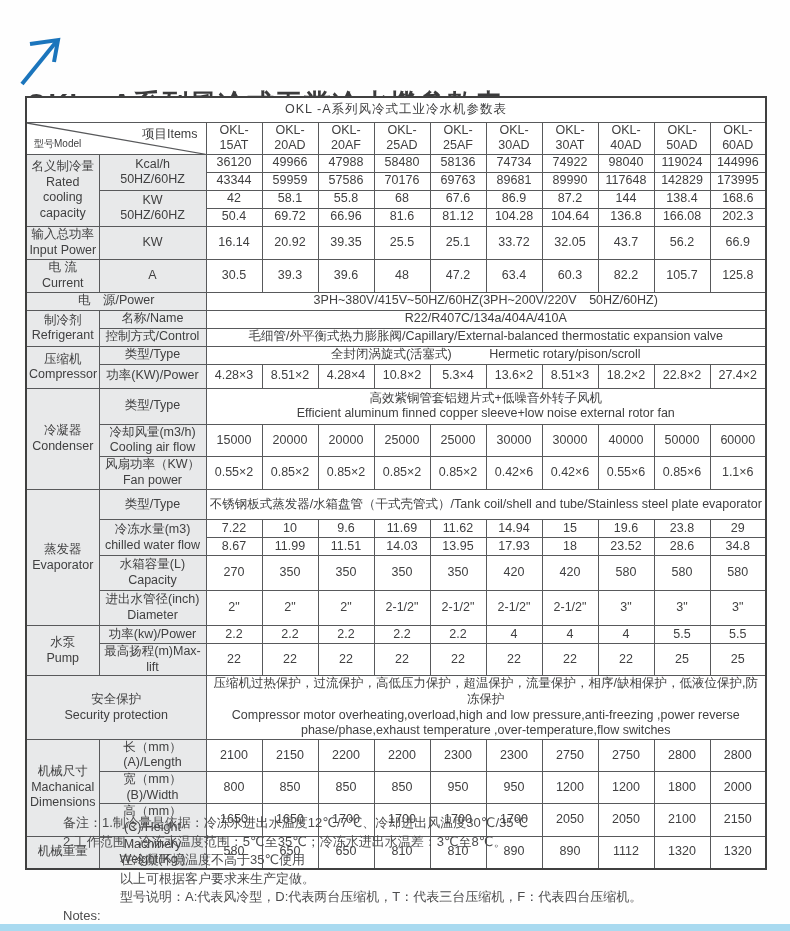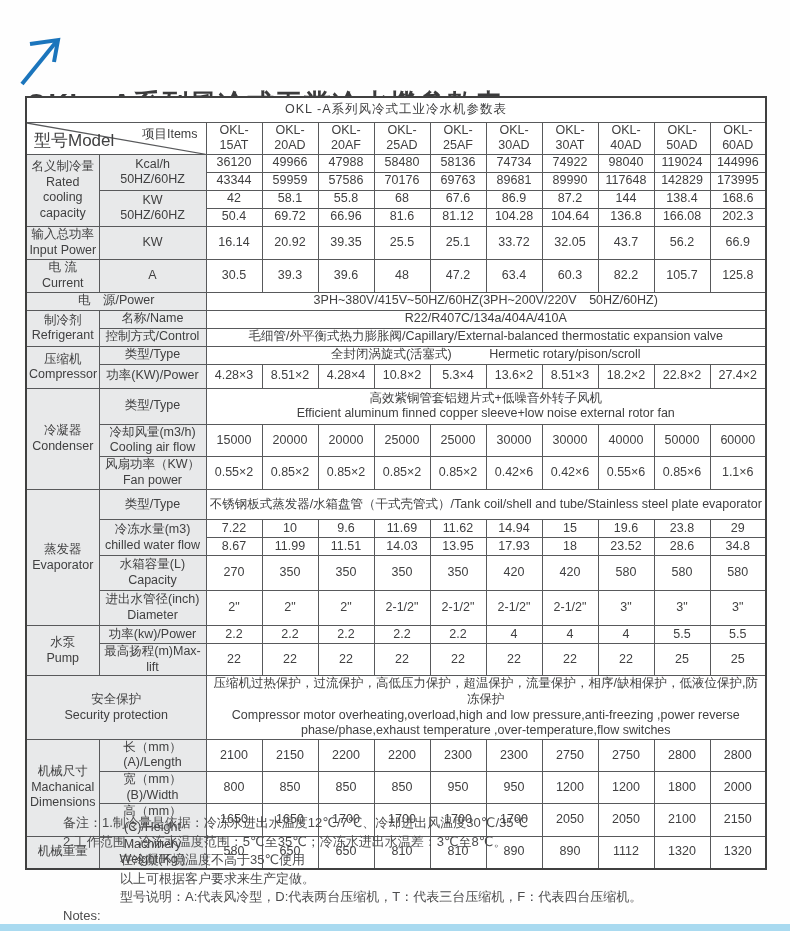--- a/index.html
+++ b/index.html
@@ -16,21 +16,21 @@
   
   table.spec { position:absolute; left:25px; top:96px; width:740px; border-collapse:collapse; table-layout:fixed; border:2px solid #404040; }
   table.spec td, table.spec th { border:1px solid #58595b; font-size:12.5px; font-weight:400; text-align:center; vertical-align:middle; padding:0 2px; background:#ffffff; color:#404041; line-height:1.25; overflow:hidden; }
   td.cap { background:#29abe2; color:#ffffff; font-size:17px; letter-spacing:1px; height:25px; }
   .lbl { background:#e8e9ea !important; white-space:pre-line; }
   th.mdl { background:#e8e9ea; white-space:pre-line; line-height:1.15; font-size:12.5px; }
   .pre { white-space:pre-line; }
   .fit { font-size:11.8px; }
   td.corner { position:relative; background:#e8e9ea; padding:0; }
   td.corner svg { position:absolute; left:0; top:0; width:100%; height:100%; }
-  .corner-model { position:absolute; left:7px; bottom:3px; font-size:17px; }
+  .corner-model { position:absolute; left:7px; bottom:3px; font-size:10px; }
   .corner-items { position:absolute; right:8px; top:4px; font-size:12.5px; }
 
   .h18 td { height:18px; } .h24 td { height:24px; } .h30 td { height:30px; }
   .h31 td { height:31px; } .h33 td { height:33px; } .h35 td { height:35px; }
   .h36 td { height:36px; } .h54 td { height:54px; }
   .h30 th { height:30px; }
 
   
   .notes { position:absolute; left:63px; top:814px; font-size:13px; line-height:18.5px; color:#4c4c4d; }
   .notes .line:nth-child(2) { }

